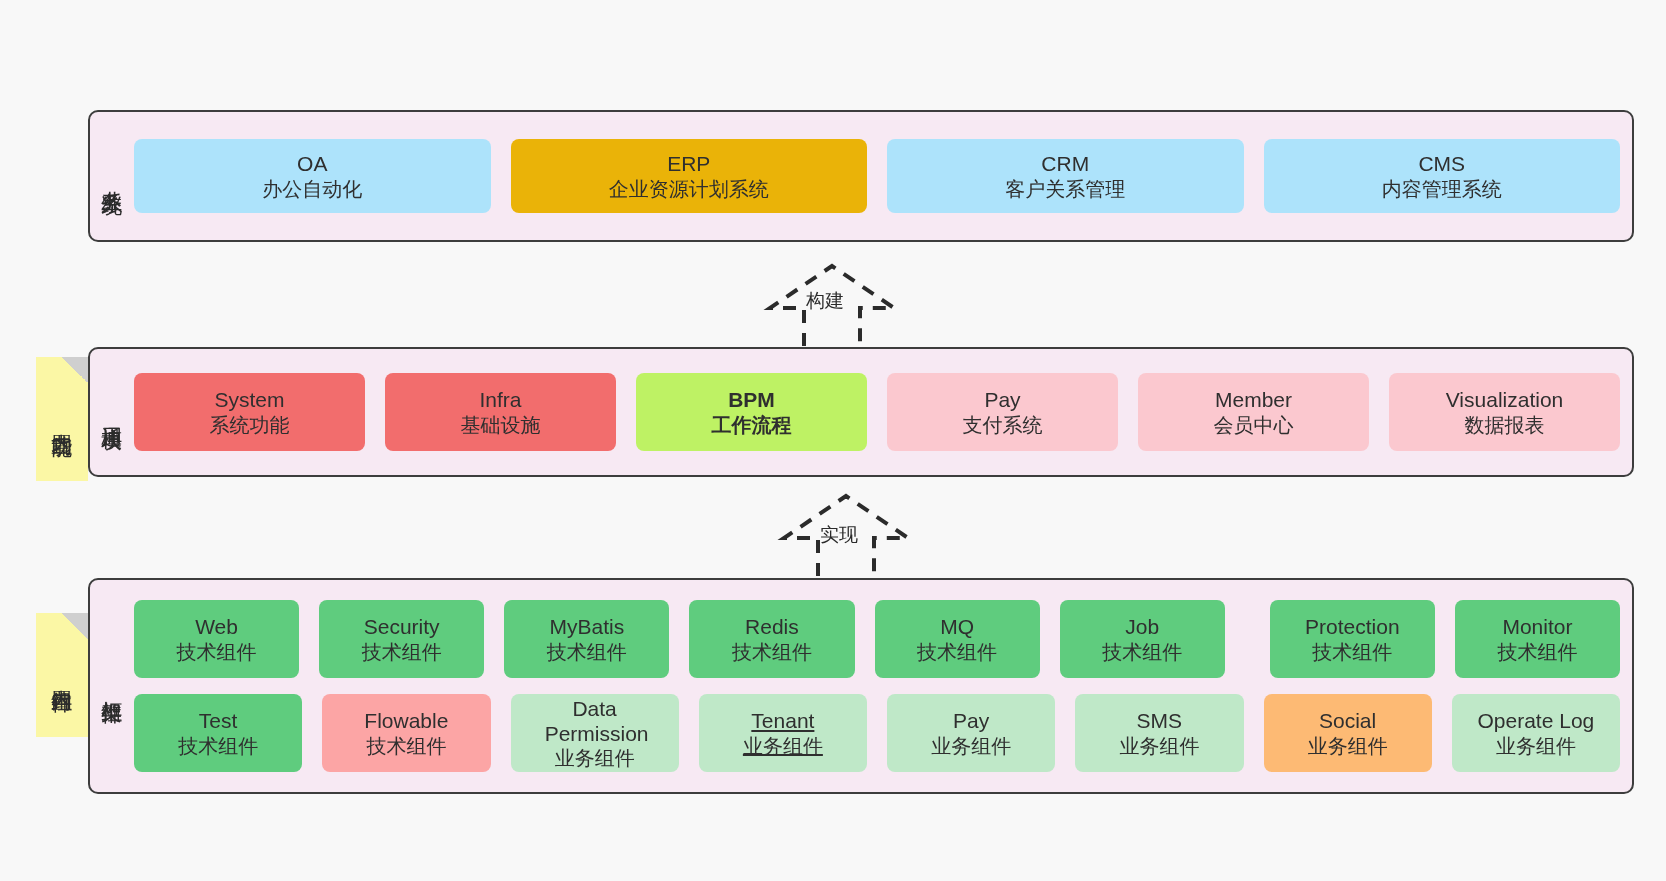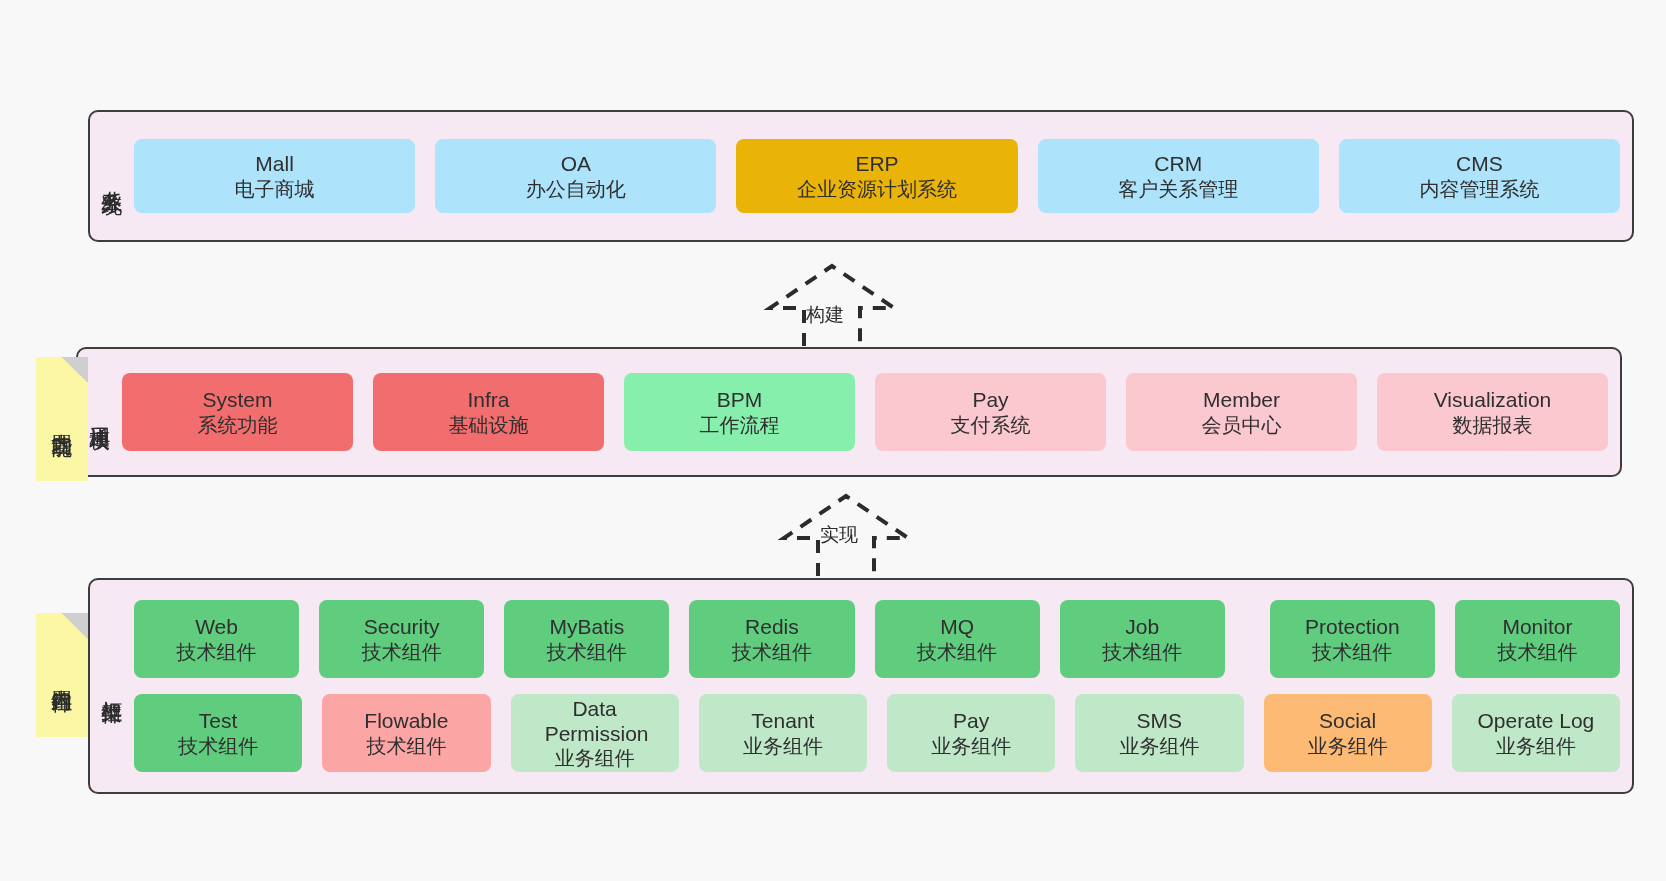--- a/index.html
+++ b/index.html
@@ -104,24 +104,20 @@
 </head>
 <body>
 
 <div id="stage">
 
   <div class="layer" id="layer-business" style="left:88px; top:110px; width:1546px; height:132px;">
     <div class="layer-title">业务系统</div>
     <div class="layer-body">
       <div class="row" style="height:74px;">
         <div class="cell" style="background:#ade3fb;">
-          <span class="t1">Mall</span>
-          <span class="t2">电子商城</span>
-        </div>
-        <div class="cell" style="background:#ade3fb;">
           <span class="t1">OA</span>
           <span class="t2">办公自动化</span>
         </div>
         <div class="cell" style="background:#eab308;">
           <span class="t1">ERP</span>
           <span class="t2">企业资源计划系统</span>
         </div>
         <div class="cell" style="background:#ade3fb;">
           <span class="t1">CRM</span>
           <span class="t2">客户关系管理</span>
@@ -132,39 +128,39 @@
         </div>
       </div>
     </div>
   </div>
 
   <div class="arrow" style="left:752px; top:262px; width:160px; height:84px;">
     <svg width="160" height="84" viewBox="0 0 160 84">
       <path d="M 52 84 L 52 46 L 18 46 L 80 4 L 142 46 L 108 46 L 108 84" fill="none" stroke="#2b2b2b" stroke-width="4" stroke-dasharray="13 10" stroke-linecap="butt"></path>
     </svg>
   </div>
-  <div class="arrow-label" style="left:806px; top:302px;">构建</div>
+  <div class="arrow-label" style="left:806px; top:288px;">构建</div>
 
   <div class="sticky" style="left:36px; top:357px; width:52px; height:124px;">
     <span>内置功能</span>
   </div>
 
-  <div class="layer" id="layer-modules" style="left:76px; top:347px; width:1546px; height:130px;">
+  <div class="layer" id="layer-modules" style="left:88px; top:347px; width:1546px; height:130px;">
     <div class="layer-title">通用模块</div>
     <div class="layer-body">
       <div class="row" style="height:78px;">
         <div class="cell" style="background:#f26d6d;">
           <span class="t1">System</span>
           <span class="t2">系统功能</span>
         </div>
         <div class="cell" style="background:#f26d6d;">
           <span class="t1">Infra</span>
           <span class="t2">基础设施</span>
         </div>
-        <div class="cell" style="background:#86efac;">
+        <div class="cell" style="background:#bef264;font-weight:bold;">
           <span class="t1">BPM</span>
           <span class="t2">工作流程</span>
         </div>
         <div class="cell" style="background:#fbc8cf;">
           <span class="t1">Pay</span>
           <span class="t2">支付系统</span>
         </div>
         <div class="cell" style="background:#fbc8cf;">
           <span class="t1">Member</span>
           <span class="t2">会员中心</span>
@@ -233,21 +229,21 @@
           <span class="t2">技术组件</span>
         </div>
         <div class="cell" style="background:#fca5a5;">
           <span class="t1">Flowable</span>
           <span class="t2">技术组件</span>
         </div>
         <div class="cell" style="background:#bfe8c8;">
           <span class="t1" style="max-width:100px;">Data Permission</span>
           <span class="t2">业务组件</span>
         </div>
-        <div class="cell" style="background:#bfe8c8;">
+        <div class="cell" style="background:#bfe8c8;text-decoration:underline;">
           <span class="t1">Tenant</span>
           <span class="t2">业务组件</span>
         </div>
         <div class="cell" style="background:#bfe8c8;">
           <span class="t1">Pay</span>
           <span class="t2">业务组件</span>
         </div>
         <div class="cell" style="background:#bfe8c8;">
           <span class="t1">SMS</span>
           <span class="t2">业务组件</span>

